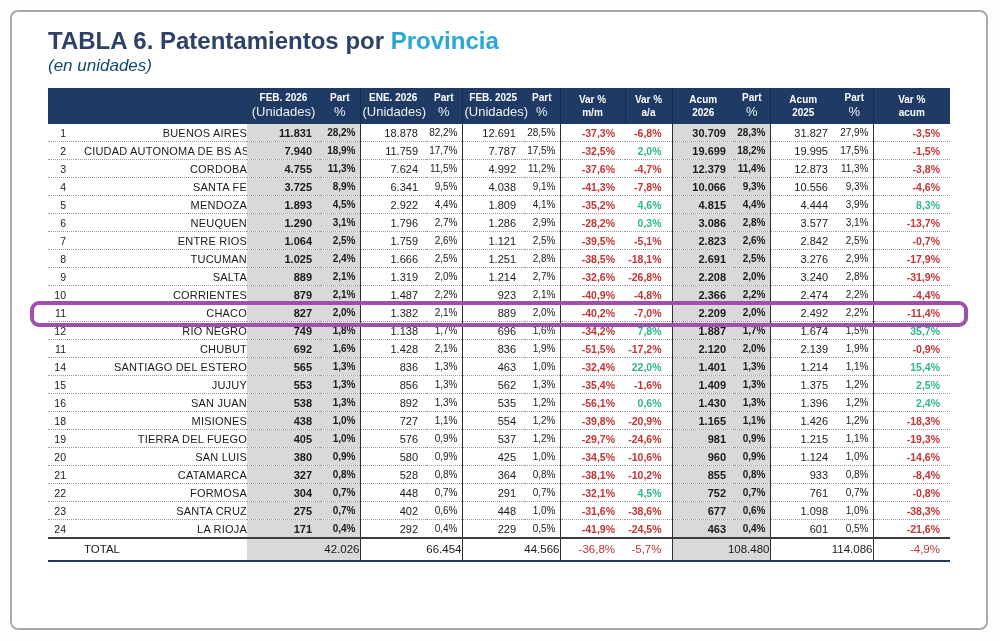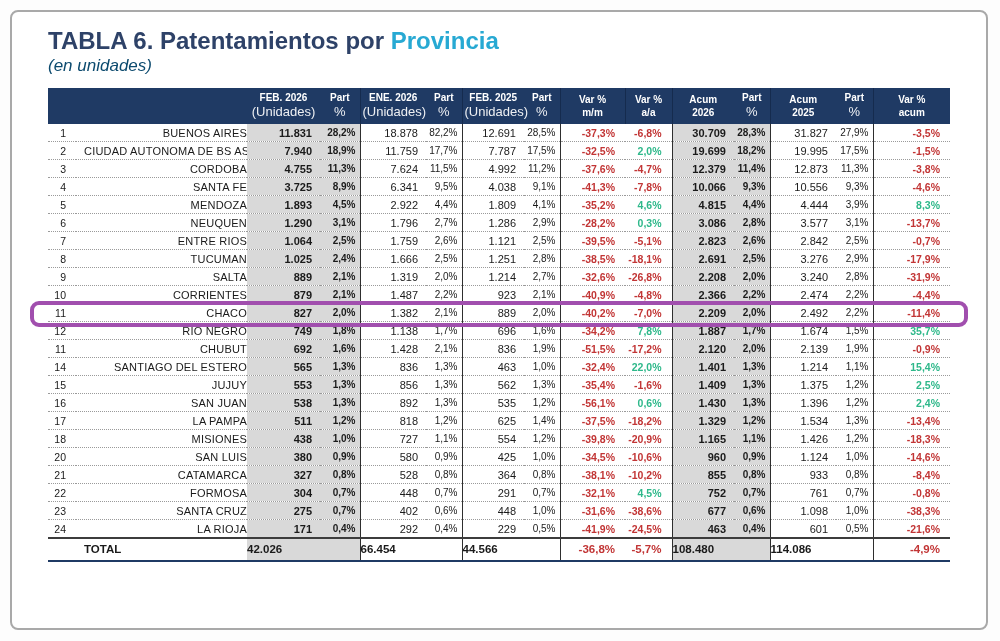--- a/index.html
+++ b/index.html
@@ -37,24 +37,24 @@
   .c-val{text-align:right;padding-right:8px;}
   .c-part{text-align:right;padding-right:4px;font-size:10px;}
   .c-var{text-align:right;padding-right:10px;font-weight:bold;font-size:10.5px;}
   .gray{background:var(--colgray);}
   .bold{font-weight:bold;}
   .gs{border-left:1px solid #2e2e2e;}
   .pos{color:var(--pos);}
   .neg{color:var(--neg);}
   .total-row td{
     border-top:2px solid #3c3c3c;border-bottom:2px solid var(--navy);
-    font-weight:bold;height:23px;font-size:11.5px;
+    font-weight:normal;height:23px;font-size:11.5px;
   }
   .total-row .c-total-label{text-align:left;padding-left:36px;}
-  .total-row .c-sum{text-align:left;}
+  .total-row .c-sum{text-align:right;}
   .hl-box{
     position:absolute;border:4px solid var(--hl);border-radius:9px;
     pointer-events:none;
   }
 </style>
 </head>
 <body>
 
 <div class="card">
   <div class="title"><span>TABLA 6. Patentamientos por </span><span class="hl">Provincia</span></div>
@@ -403,54 +403,54 @@
             <td class="c-part">1,2%</td>
             <td class="c-var gs neg">-56,1%</td>
             <td class="c-var pos">0,6%</td>
             <td class="c-val gray bold gs">1.430</td>
             <td class="c-part gray bold">1,3%</td>
             <td class="c-val gs">1.396</td>
             <td class="c-part">1,2%</td>
             <td class="c-var gs pos">2,4%</td>
           </tr>
           <tr>
-            <td class="c-num">17</td>
-            <td class="c-prov">LA PAMPA</td>
-            <td class="c-val gray bold">511</td>
-            <td class="c-part gray bold">1,2%</td>
-            <td class="c-val gs">818</td>
-            <td class="c-part">1,2%</td>
-            <td class="c-val gs">625</td>
-            <td class="c-part">1,4%</td>
-            <td class="c-var gs neg">-37,5%</td>
-            <td class="c-var neg">-18,2%</td>
-            <td class="c-val gray bold gs">1.329</td>
-            <td class="c-part gray bold">1,2%</td>
-            <td class="c-val gs">1.534</td>
-            <td class="c-part">1,3%</td>
-            <td class="c-var gs neg">-13,4%</td>
-          </tr>
-          <tr>
             <td class="c-num">18</td>
             <td class="c-prov">MISIONES</td>
             <td class="c-val gray bold">438</td>
             <td class="c-part gray bold">1,0%</td>
             <td class="c-val gs">727</td>
             <td class="c-part">1,1%</td>
             <td class="c-val gs">554</td>
             <td class="c-part">1,2%</td>
             <td class="c-var gs neg">-39,8%</td>
             <td class="c-var neg">-20,9%</td>
             <td class="c-val gray bold gs">1.165</td>
             <td class="c-part gray bold">1,1%</td>
             <td class="c-val gs">1.426</td>
             <td class="c-part">1,2%</td>
             <td class="c-var gs neg">-18,3%</td>
           </tr>
           <tr>
+            <td class="c-num">19</td>
+            <td class="c-prov">TIERRA DEL FUEGO</td>
+            <td class="c-val gray bold">405</td>
+            <td class="c-part gray bold">1,0%</td>
+            <td class="c-val gs">576</td>
+            <td class="c-part">0,9%</td>
+            <td class="c-val gs">537</td>
+            <td class="c-part">1,2%</td>
+            <td class="c-var gs neg">-29,7%</td>
+            <td class="c-var neg">-24,6%</td>
+            <td class="c-val gray bold gs">981</td>
+            <td class="c-part gray bold">0,9%</td>
+            <td class="c-val gs">1.215</td>
+            <td class="c-part">1,1%</td>
+            <td class="c-var gs neg">-19,3%</td>
+          </tr>
+          <tr>
             <td class="c-num">20</td>
             <td class="c-prov">SAN LUIS</td>
             <td class="c-val gray bold">380</td>
             <td class="c-part gray bold">0,9%</td>
             <td class="c-val gs">580</td>
             <td class="c-part">0,9%</td>
             <td class="c-val gs">425</td>
             <td class="c-part">1,0%</td>
             <td class="c-var gs neg">-34,5%</td>
             <td class="c-var neg">-10,6%</td>

